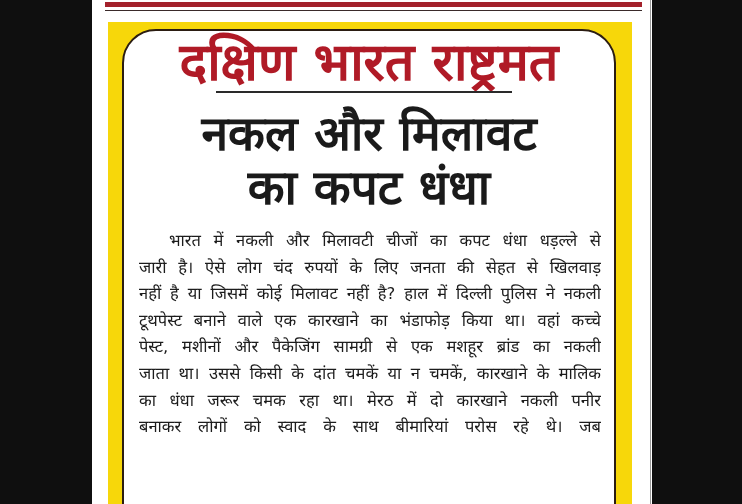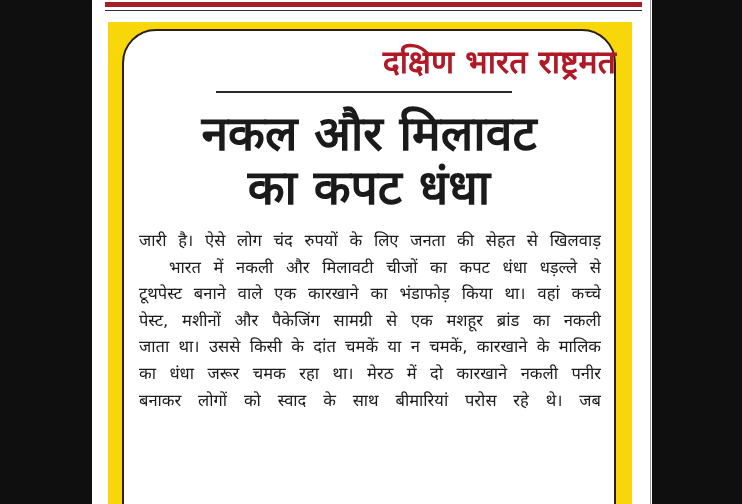--- a/index.html
+++ b/index.html
@@ -60,25 +60,25 @@
       background: #ffffff;
       border: 2.5px solid #2b1d12;
       border-radius: 34px;
       box-sizing: border-box;
     }
     .masthead {
       position: absolute;
       left: 122px;
       top: 36px;
       width: 494px;
-      text-align: right;
+      text-align: center;
       color: #b01a26;
       font-family: "DejaVu Sans", sans-serif;
       font-weight: bold;
-      font-size: 32px;
+      font-size: 52px;
       line-height: 52px;
       letter-spacing: 0px;
     }
     .masthead-rule {
       position: absolute;
       left: 216px;
       top: 91px;
       width: 296px;
       height: 1.5px;
       background: #2a2a2a;
@@ -130,20 +130,21 @@
 
 <div class="masthead">दक्षिण भारत राष्ट्रमत</div>
 <div class="masthead-rule"></div>
 
 <h1 class="headline" style="margin:0;">
   <span>नकल और मिलावट</span>
   <span>का कपट धंधा</span>
 </h1>
 
 <div class="body-text">
+  <span class="line first">भारत में नकली और मिलावटी चीजों का कपट धंधा धड़ल्ले से</span>
   <span class="line">जारी है। ऐसे लोग चंद रुपयों के लिए जनता की सेहत से खिलवाड़</span>
-  <span class="line first">भारत में नकली और मिलावटी चीजों का कपट धंधा धड़ल्ले से</span>
+  <span class="line">नहीं है या जिसमें कोई मिलावट नहीं है? हाल में दिल्ली पुलिस ने नकली</span>
   <span class="line">टूथपेस्ट बनाने वाले एक कारखाने का भंडाफोड़ किया था। वहां कच्चे</span>
   <span class="line">पेस्ट, मशीनों और पैकेजिंग सामग्री से एक मशहूर ब्रांड का नकली</span>
   <span class="line">जाता था। उससे किसी के दांत चमकें या न चमकें, कारखाने के मालिक</span>
   <span class="line">का धंधा जरूर चमक रहा था। मेरठ में दो कारखाने नकली पनीर</span>
   <span class="line">बनाकर लोगों को स्वाद के साथ बीमारियां परोस रहे थे। जब</span>
 </div>
 
 </body></html>

